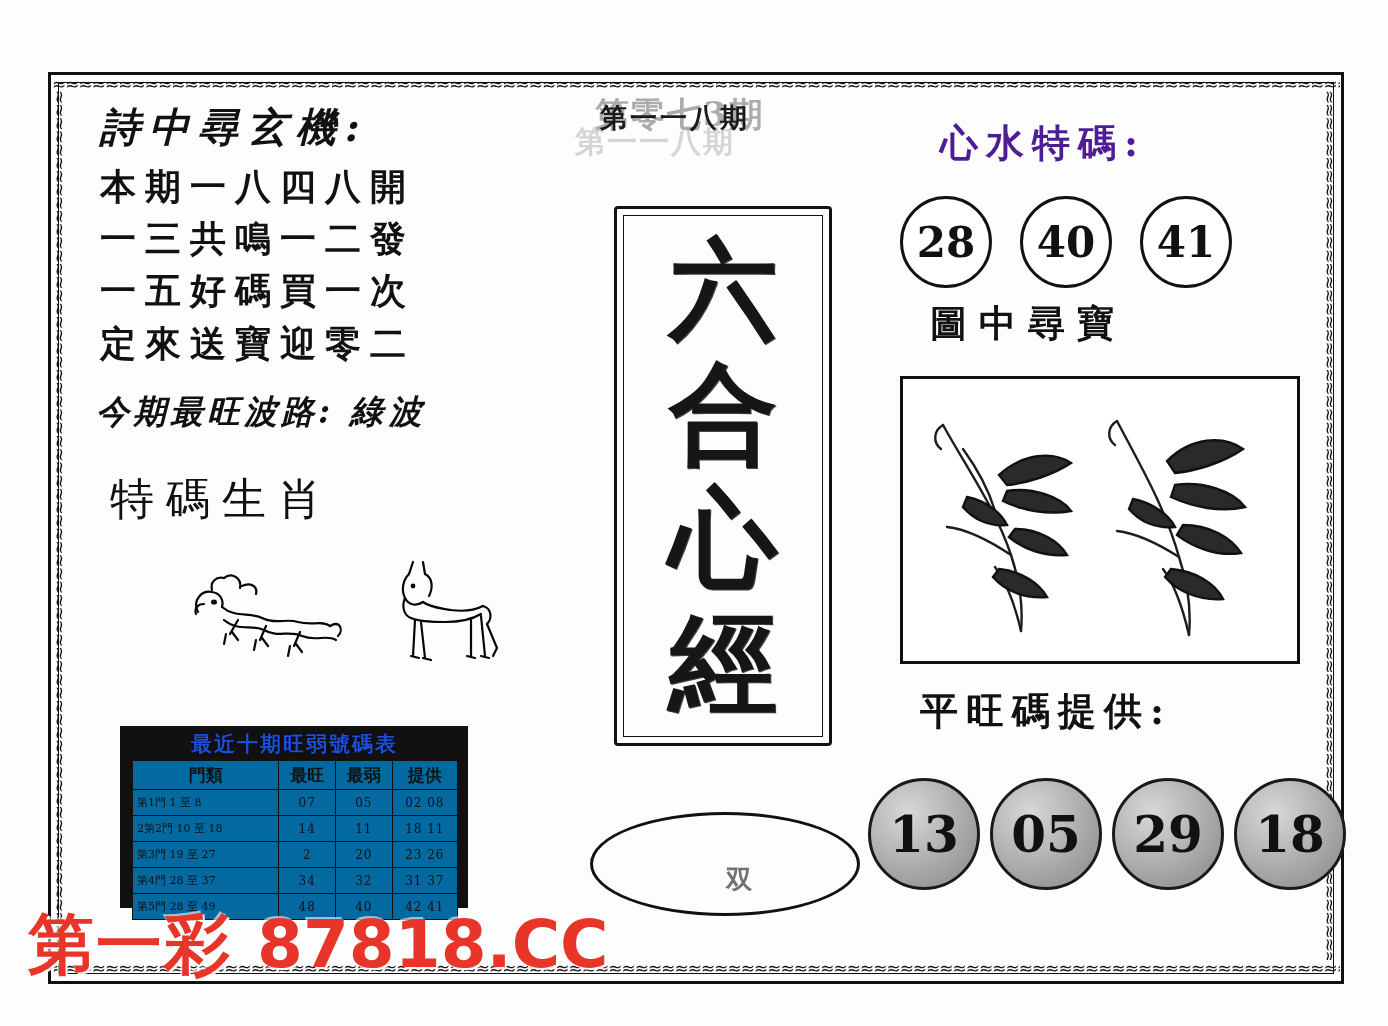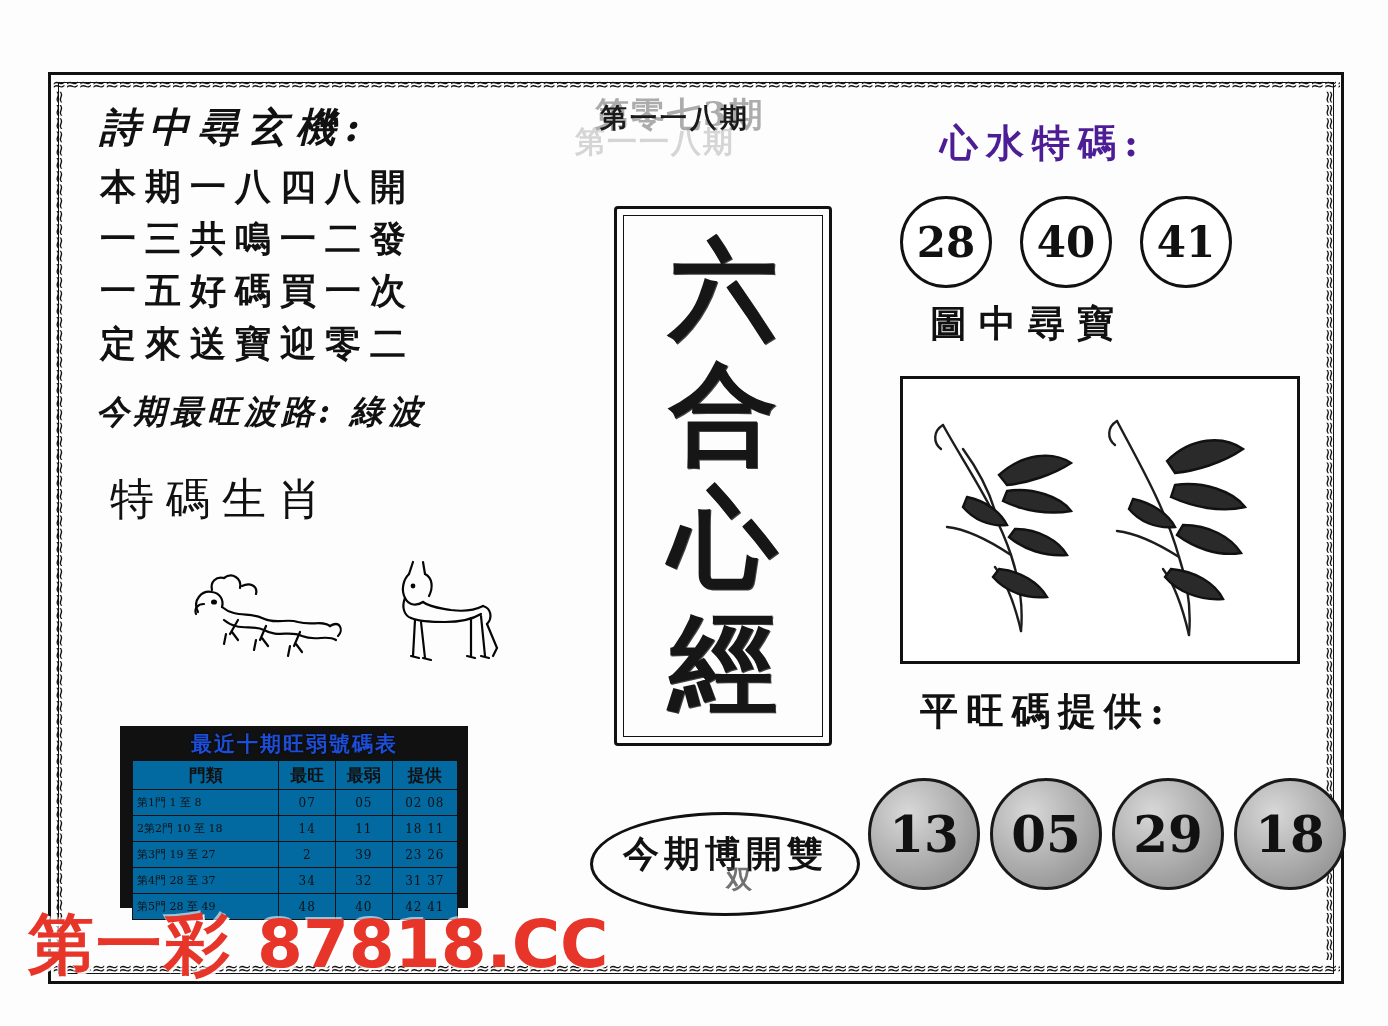--- a/index.html
+++ b/index.html
@@ -416,21 +416,21 @@
       </tr>
       <tr>
         <td class="rowlabel">2第2門 10 至 18</td>
         <td>14</td>
         <td>11</td>
         <td>18  11</td>
       </tr>
       <tr>
         <td class="rowlabel">第3門 19 至 27</td>
         <td>2</td>
-        <td>39</td>
+        <td>20</td>
         <td>23  26</td>
       </tr>
       <tr>
         <td class="rowlabel">第4門 28 至 37</td>
         <td>34</td>
         <td>32</td>
         <td>31  37</td>
       </tr>
       <tr>
         <td class="rowlabel">第5門 28 至 49</td>
@@ -445,21 +445,20 @@
     <div class="inner2"></div>
   </div>
   <div class="center-title-text">
     <span>六</span>
     <span>合</span>
     <span>心</span>
     <span>經</span>
   </div>
 
   <div class="slogan-ellipse"></div>
-  <div class="slogan-text">今期博開雙</div>
   <div class="slogan-sub">双</div>
 
   <div class="right-title">心水特碼:</div>
   <div class="ball-row top">
     <div class="ball">28</div>
     <div class="ball">40</div>
     <div class="ball">41</div>
   </div>
 
   <div class="pic-title">圖中尋寶</div>

